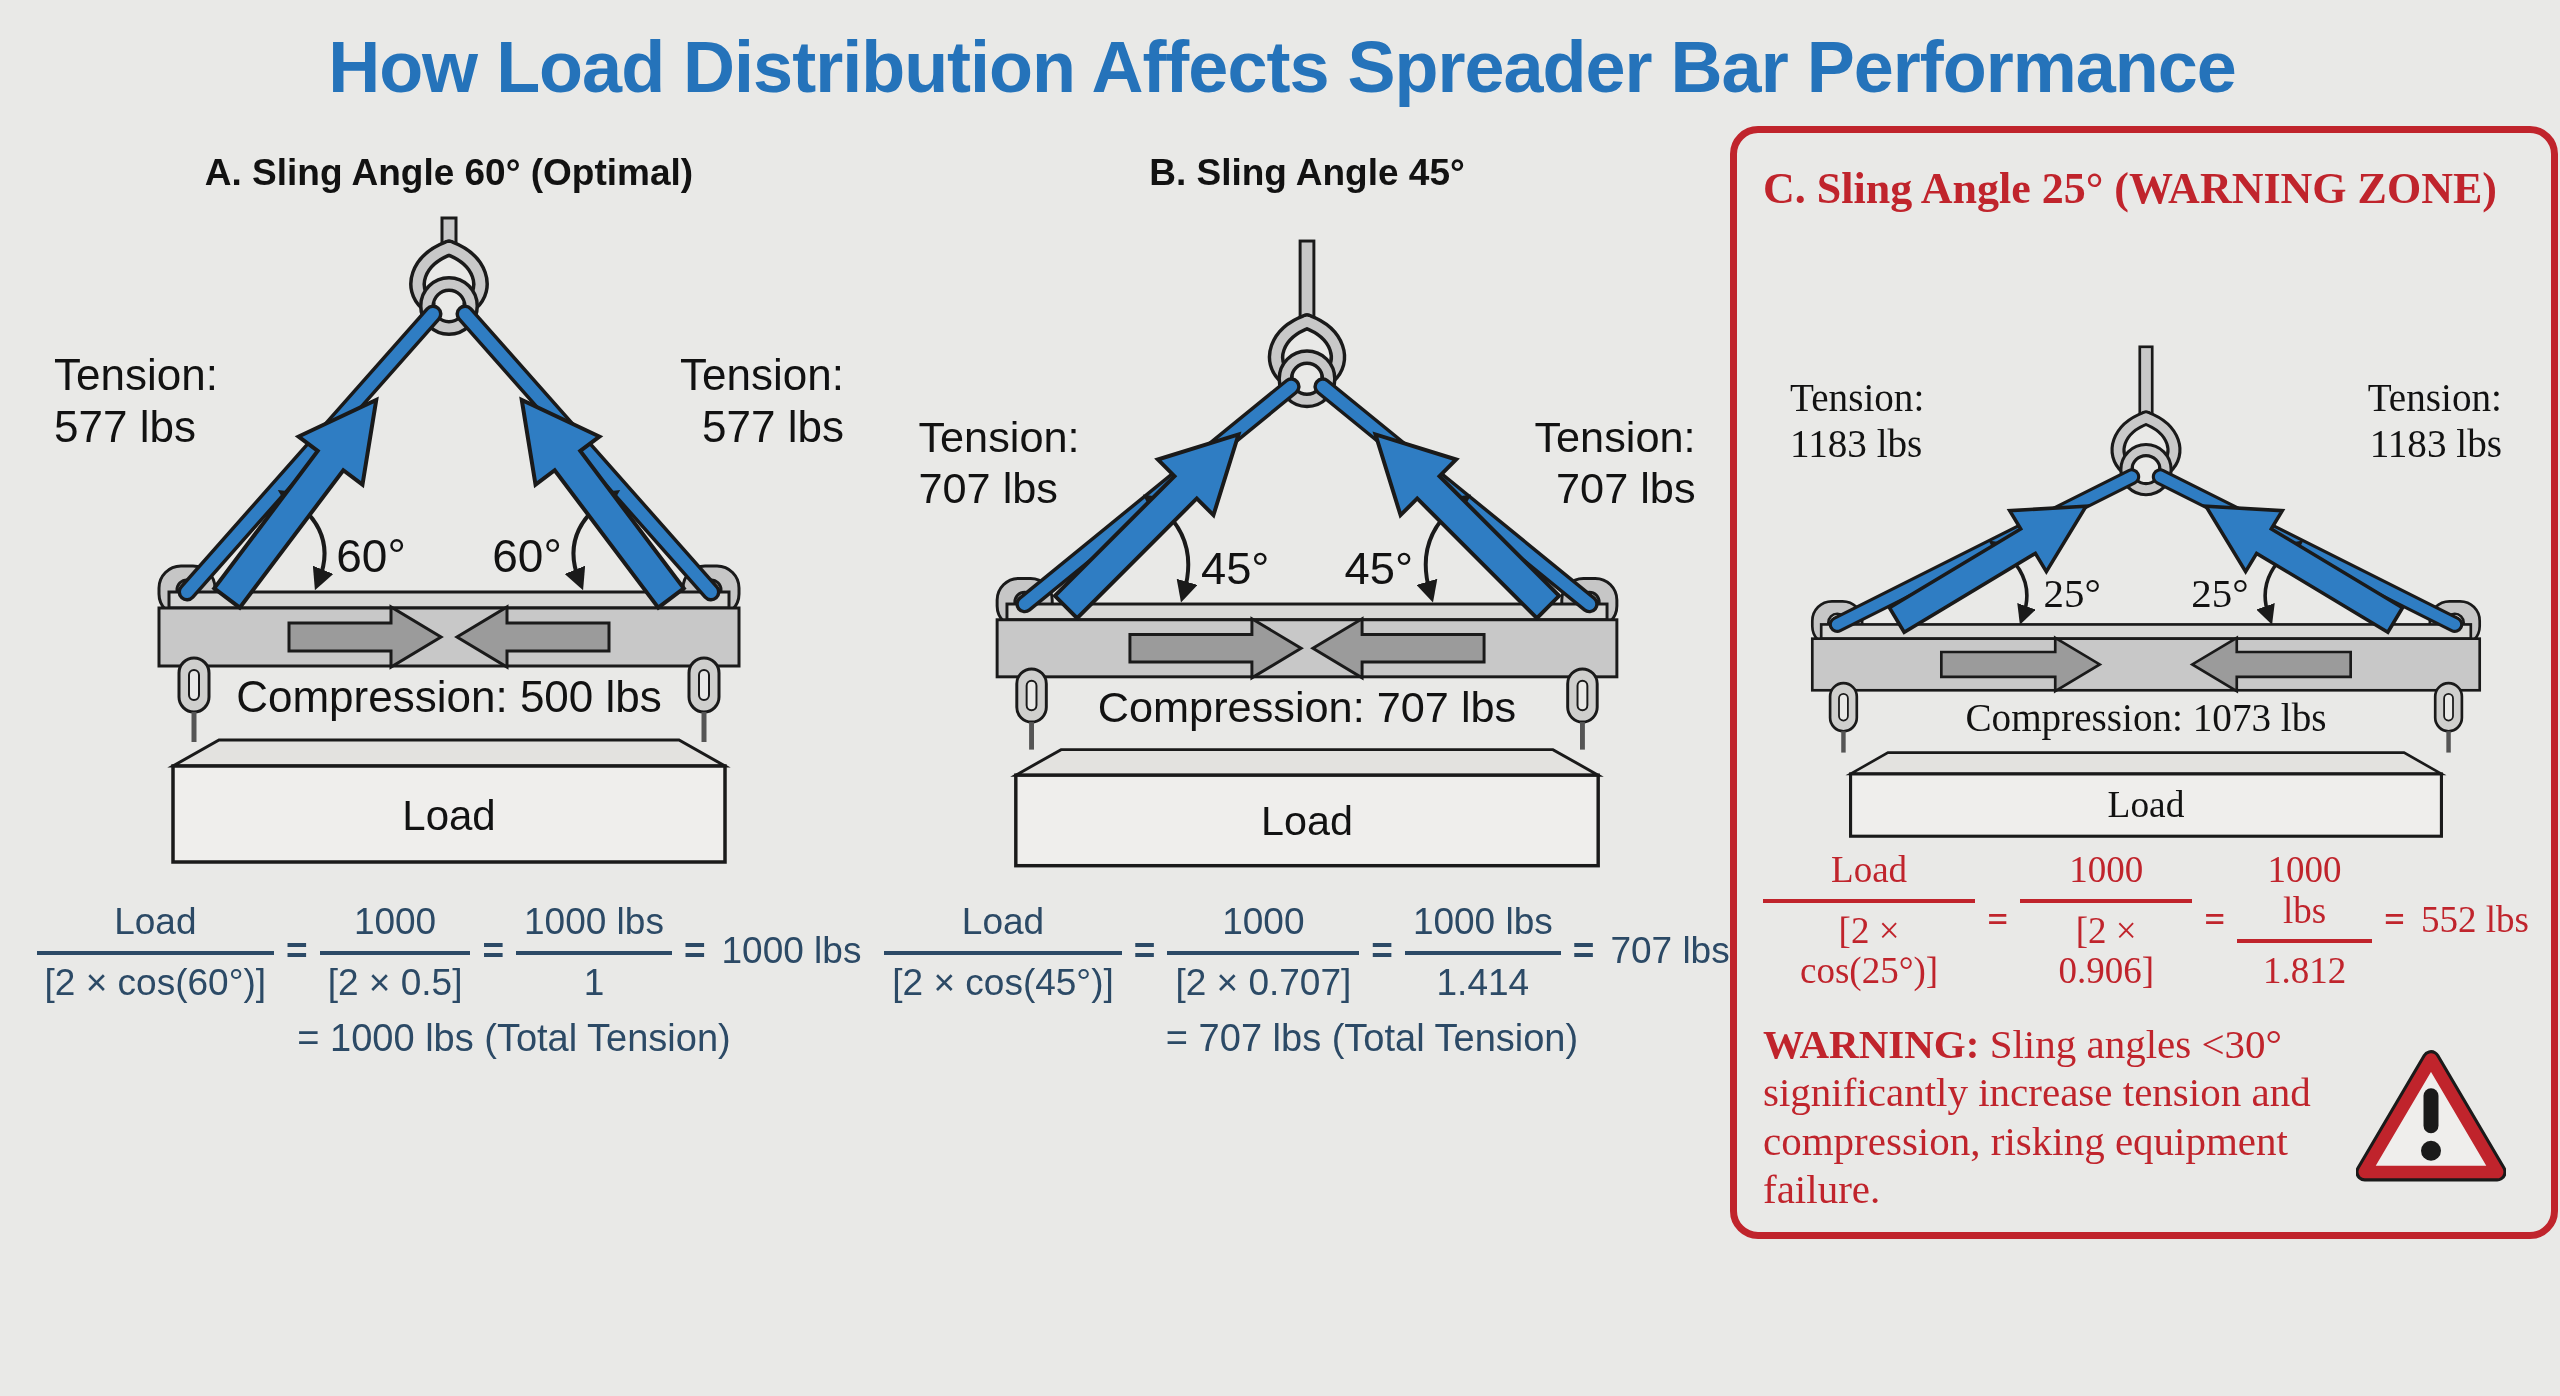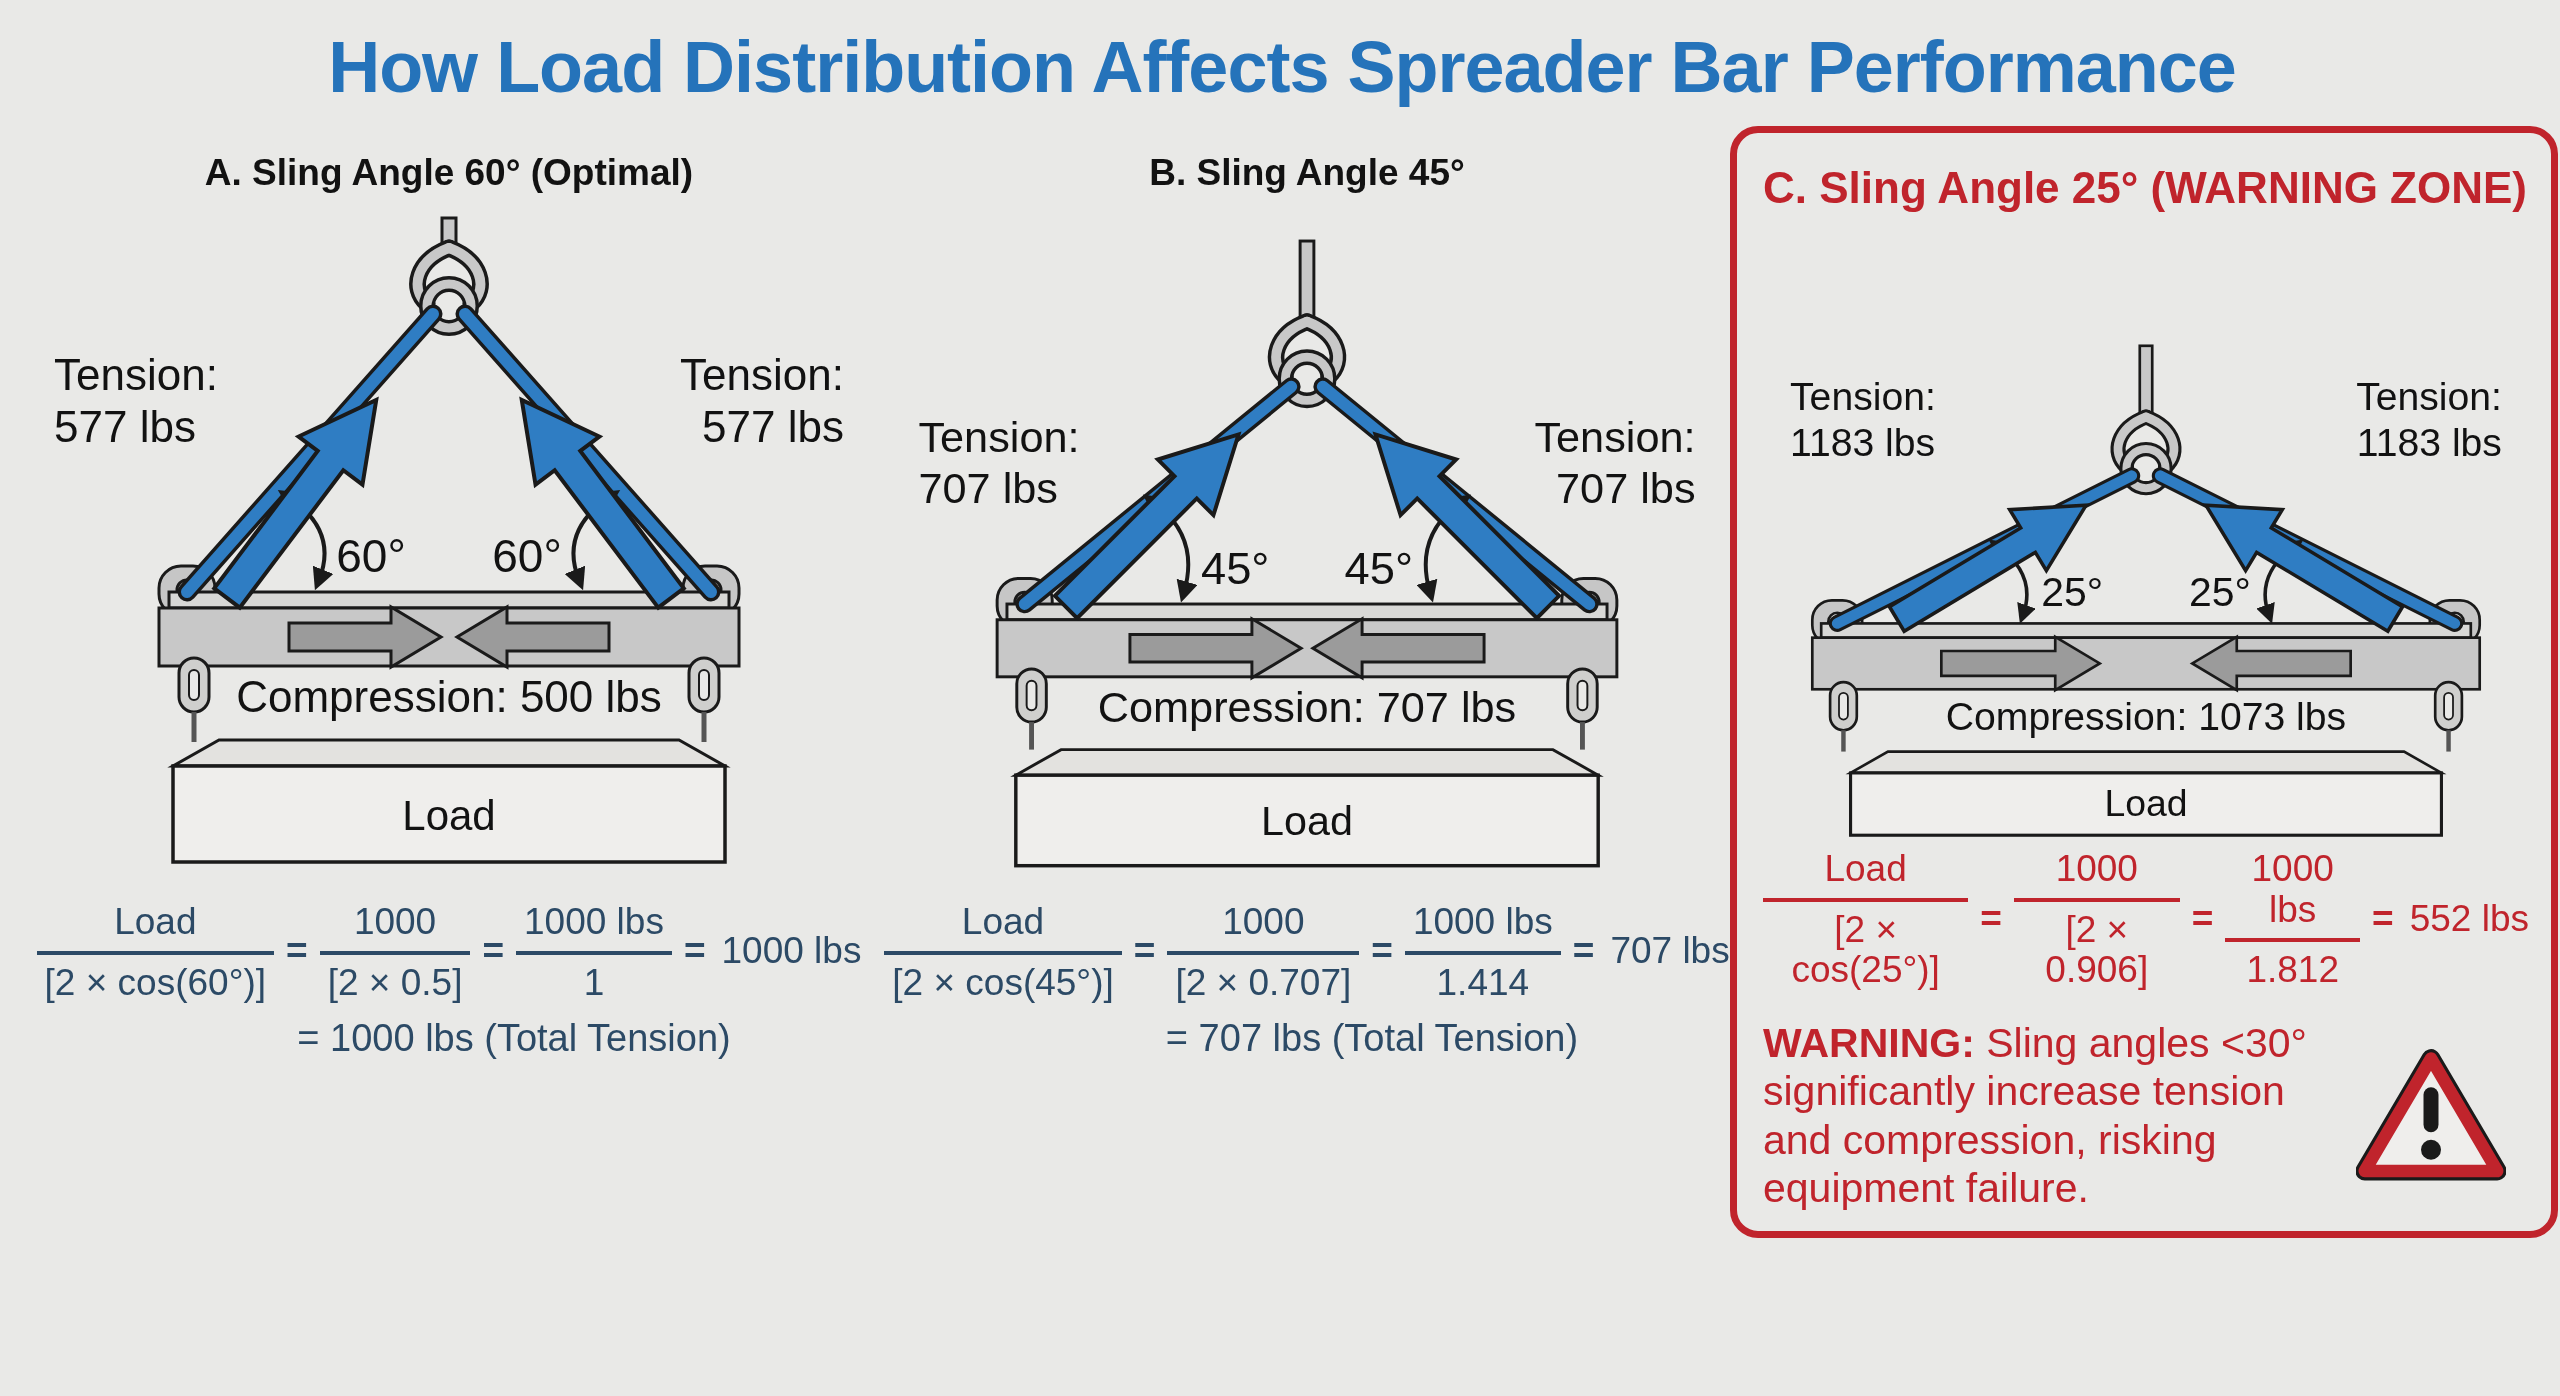--- a/index.html
+++ b/index.html
@@ -33,20 +33,21 @@
     margin:40px 0 6px 0;
   }
   .panel-c-box{
     flex:0 0 auto;
     width:766px;
     border:7px solid #c0242c;
     border-radius:28px;
     padding:24px 22px 18px 26px;
     margin-top:14px;
     background:transparent;
+    font-family:Liberation Serif, serif;
   }
   .panel-c-box .panel-heading{
     text-align:left;
     color:#c0242c;
     margin:6px 0 10px 0;
     font-size:44px;
   }
   svg.diagram{display:block;margin:0 auto;}
   
   .formula{margin-top:10px;}

